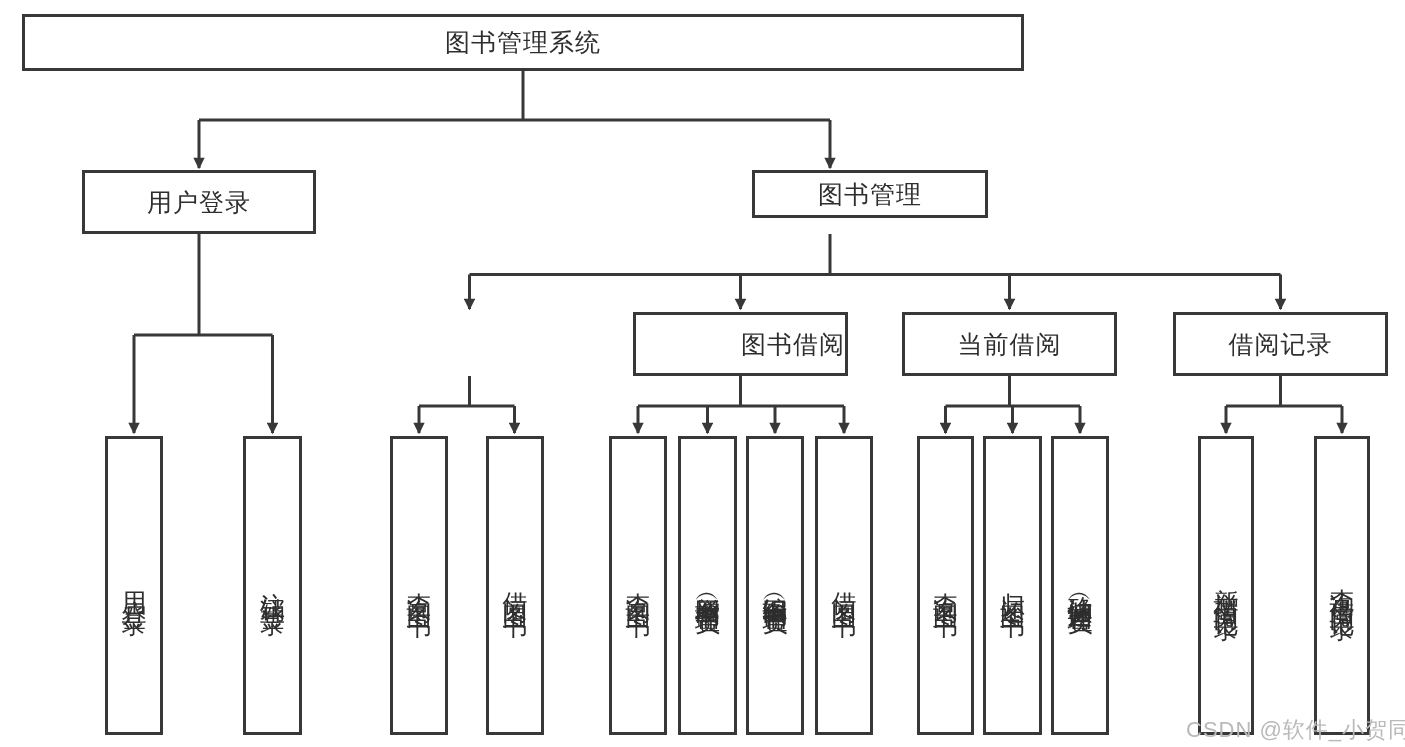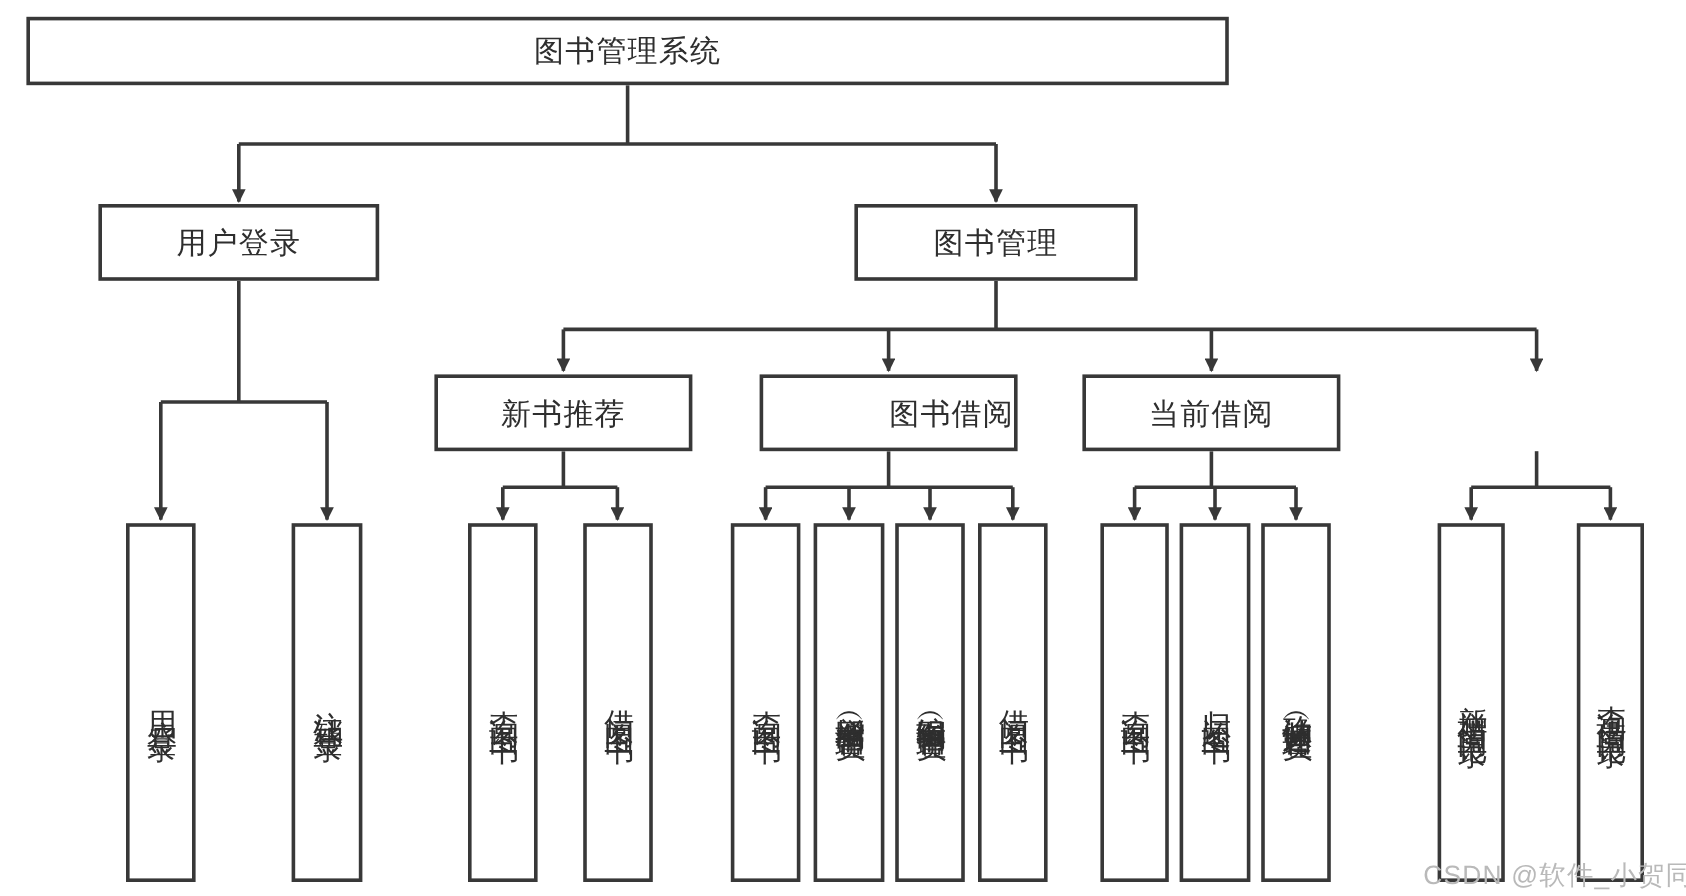--- a/index.html
+++ b/index.html
@@ -114,32 +114,32 @@
     </g>
   </svg>
 
   <div class="hnode" style="left:22px; top:14px; width:1002px; height:57px;">
     <span>图书管理系统</span>
   </div>
 
   <div class="hnode" style="left:82px; top:170px; width:234px; height:64px;">
     <span>用户登录</span>
   </div>
-  <div class="hnode" style="left:712px; top:170px; width:236px; height:64px;">
+  <div class="hnode" style="left:752px; top:170px; width:236px; height:48px;">
     <span>图书管理</span>
   </div>
 
-  <div class="hnode" style="left:362px; top:312px; width:215px; height:64px;">
-    <span>新书推荐</span>
-  </div>
   <div class="hnode" style="left:633px; top:312px; width:215px; height:64px;justify-content:flex-end;">
     <span>图书借阅</span>
   </div>
   <div class="hnode" style="left:902px; top:312px; width:215px; height:64px;align-items:center;">
     <span>当前借阅</span>
+  </div>
+  <div class="hnode" style="left:1173px; top:312px; width:215px; height:64px;">
+    <span>借阅记录</span>
   </div>
 
   <div class="vnode" style="left:105px; top:436px; width:58px; height:299px;">
     <span class="vtext">用户登录</span>
   </div>
   <div class="vnode" style="left:243px; top:436px; width:59px; height:299px;">
     <span class="vtext">注销登录</span>
   </div>
 
   <div class="vnode" style="left:390px; top:436px; width:58px; height:299px;">

